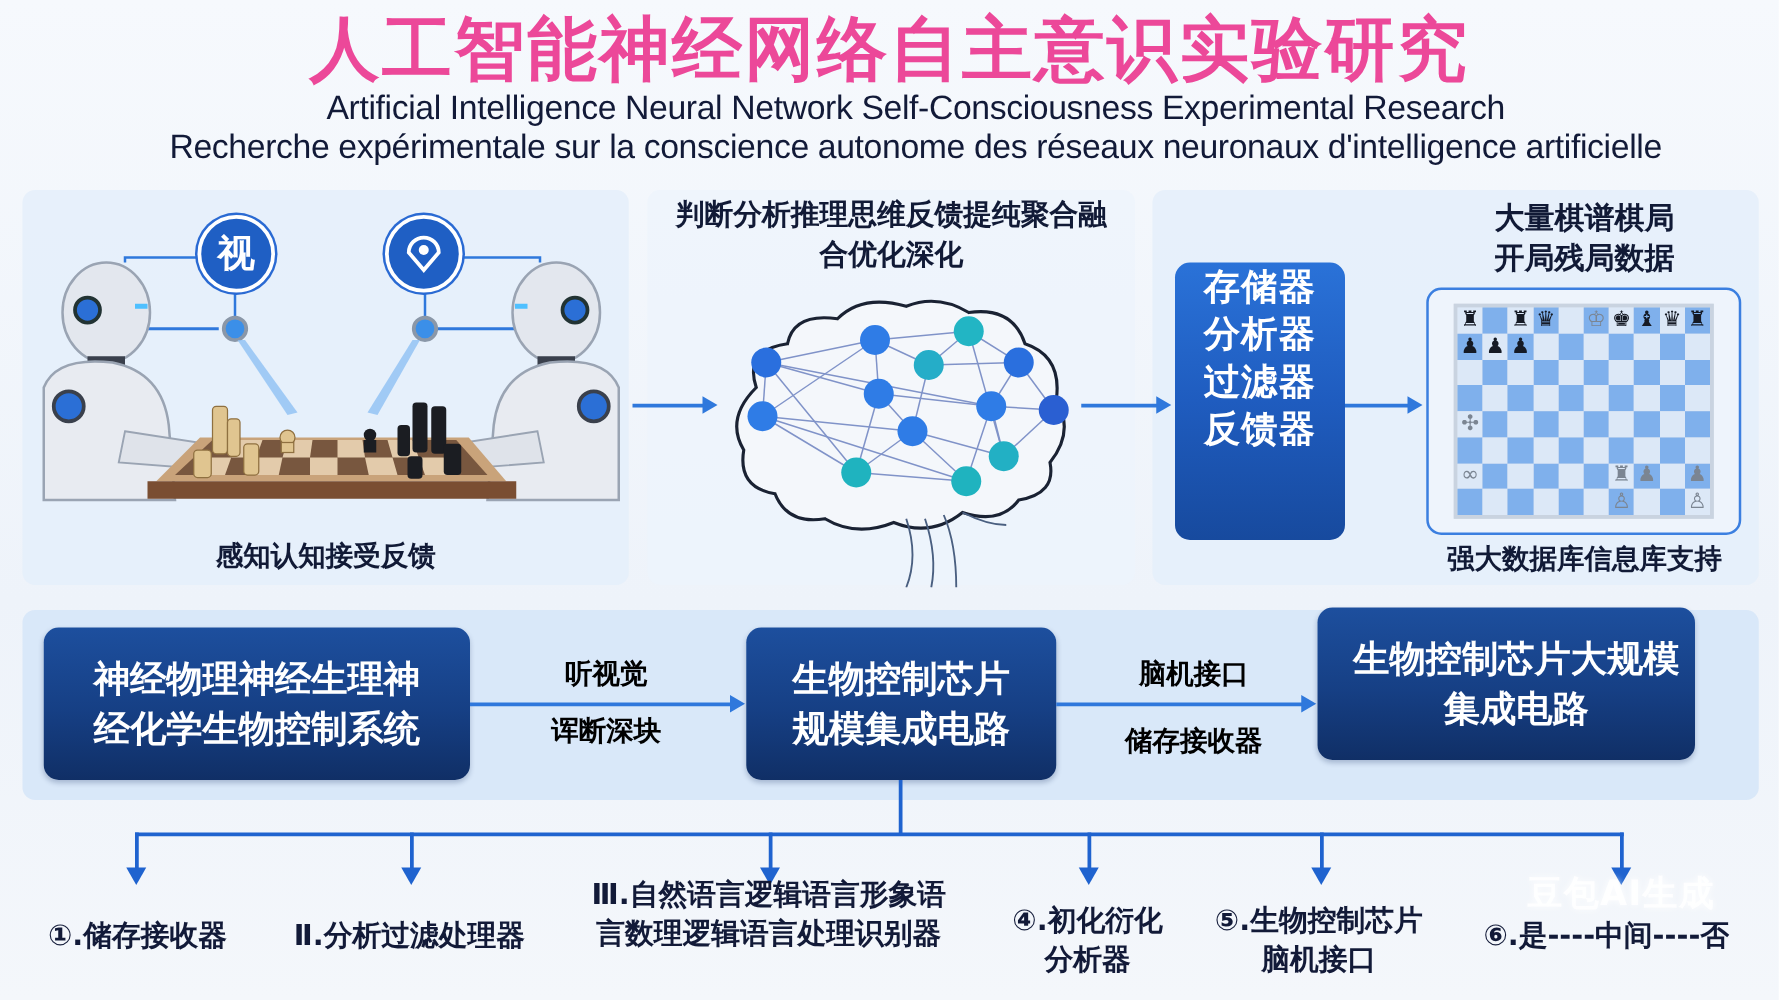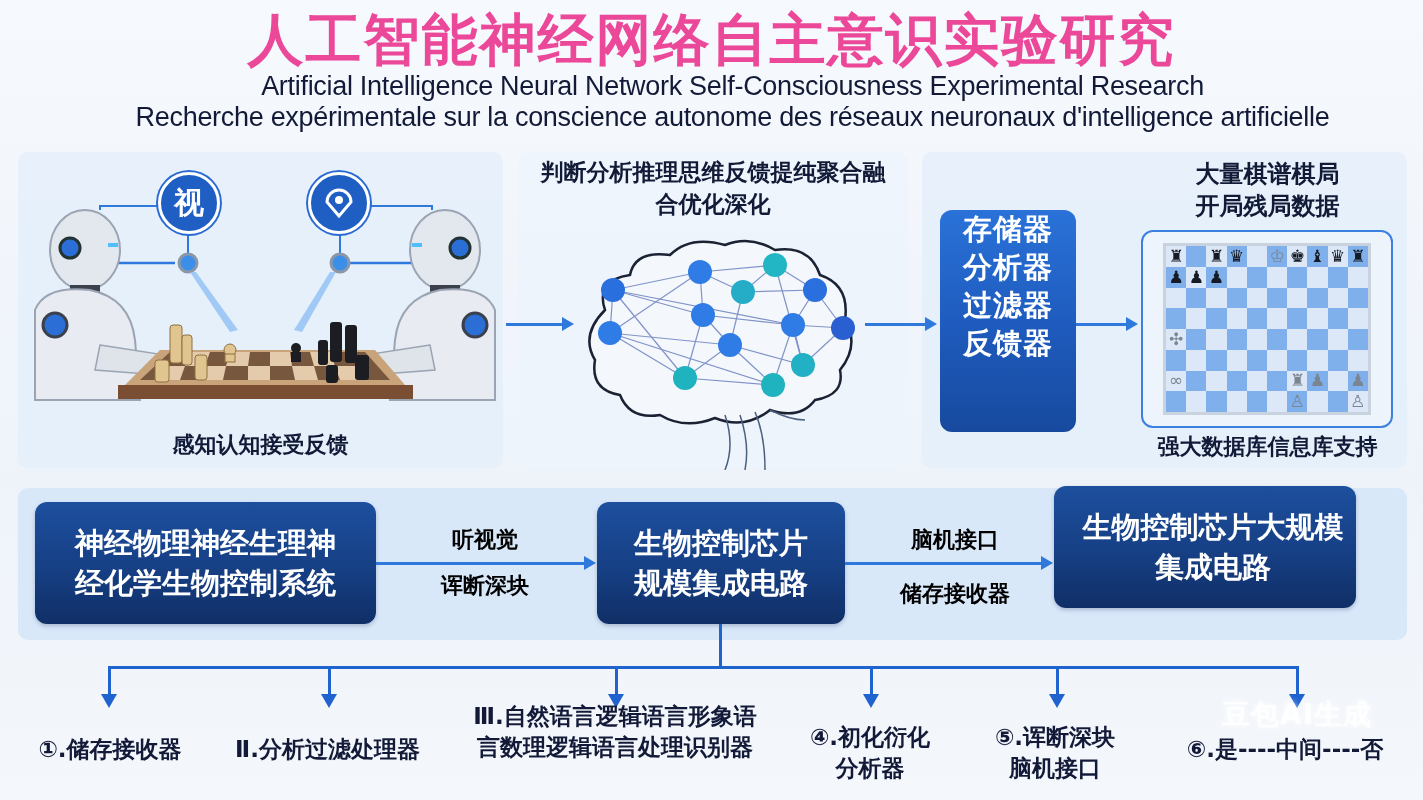--- a/index.html
+++ b/index.html
@@ -448,18 +448,18 @@
 <div class="leaf" style="left:215px;top:734px;width:225px;">Ⅱ.分析过滤处理器</div>
 <div class="leaf" style="left:455px;top:701px;width:320px;">
   <div>Ⅲ.自然语言逻辑语言形象语</div>
   <div>言数理逻辑语言处理识别器</div>
 </div>
 <div class="leaf" style="left:795px;top:722px;width:150px;">
   <div>④.初化衍化</div>
   <div>分析器</div>
 </div>
 <div class="leaf" style="left:965px;top:722px;width:180px;">
-  <div>⑤.诨断深块</div>
+  <div>⑤.生物控制芯片</div>
   <div>脑机接口</div>
 </div>
 <div class="leaf" style="left:1160px;top:734px;width:250px;">⑥.是----中间----否</div>
 
 <div class="watermark">豆包AI生成</div>
 
 </body></html>

